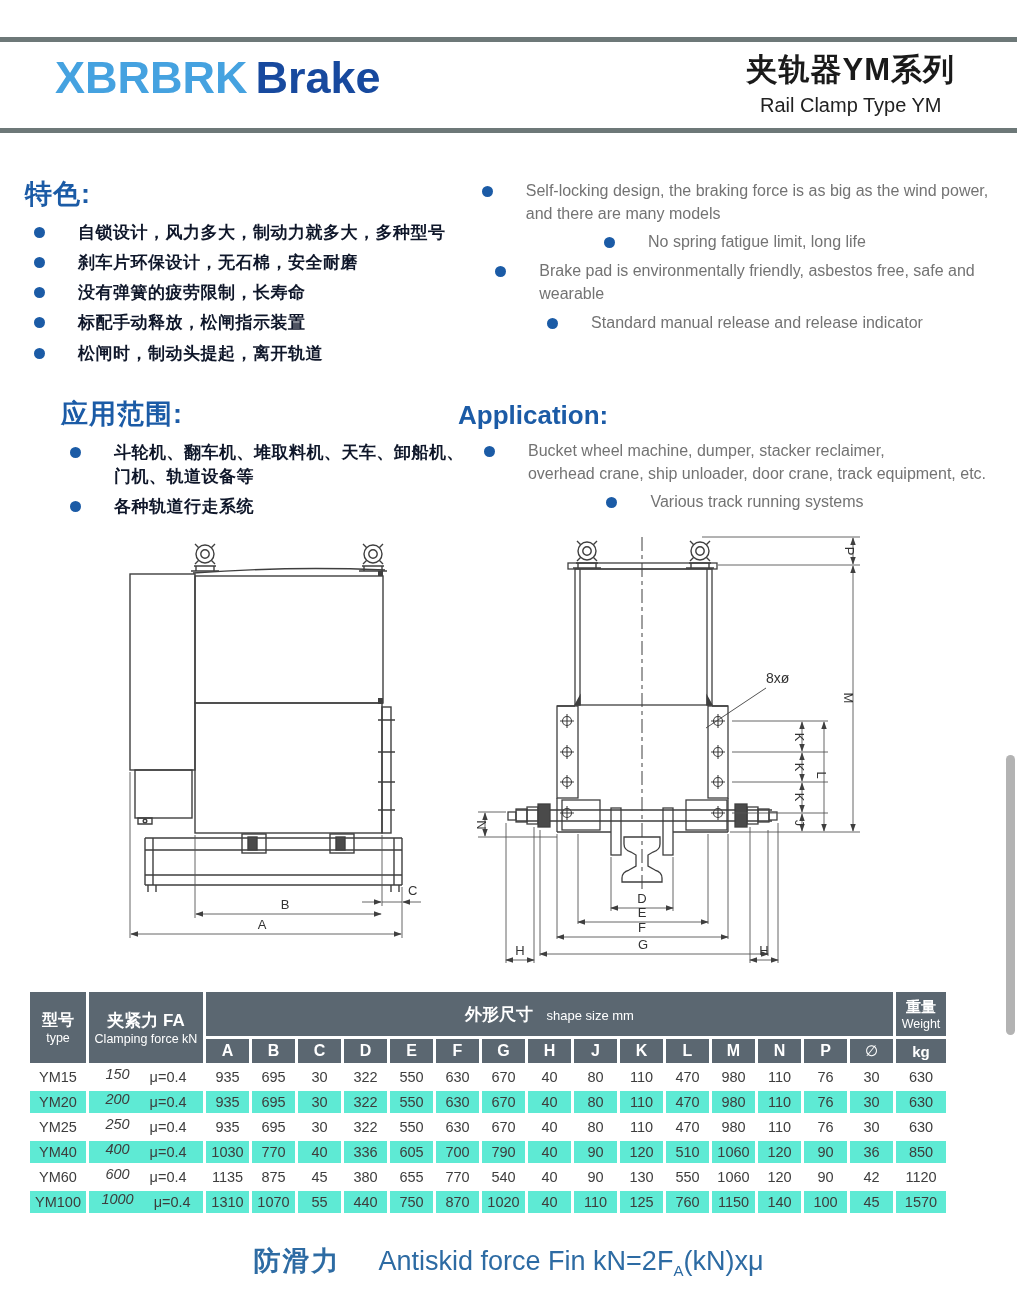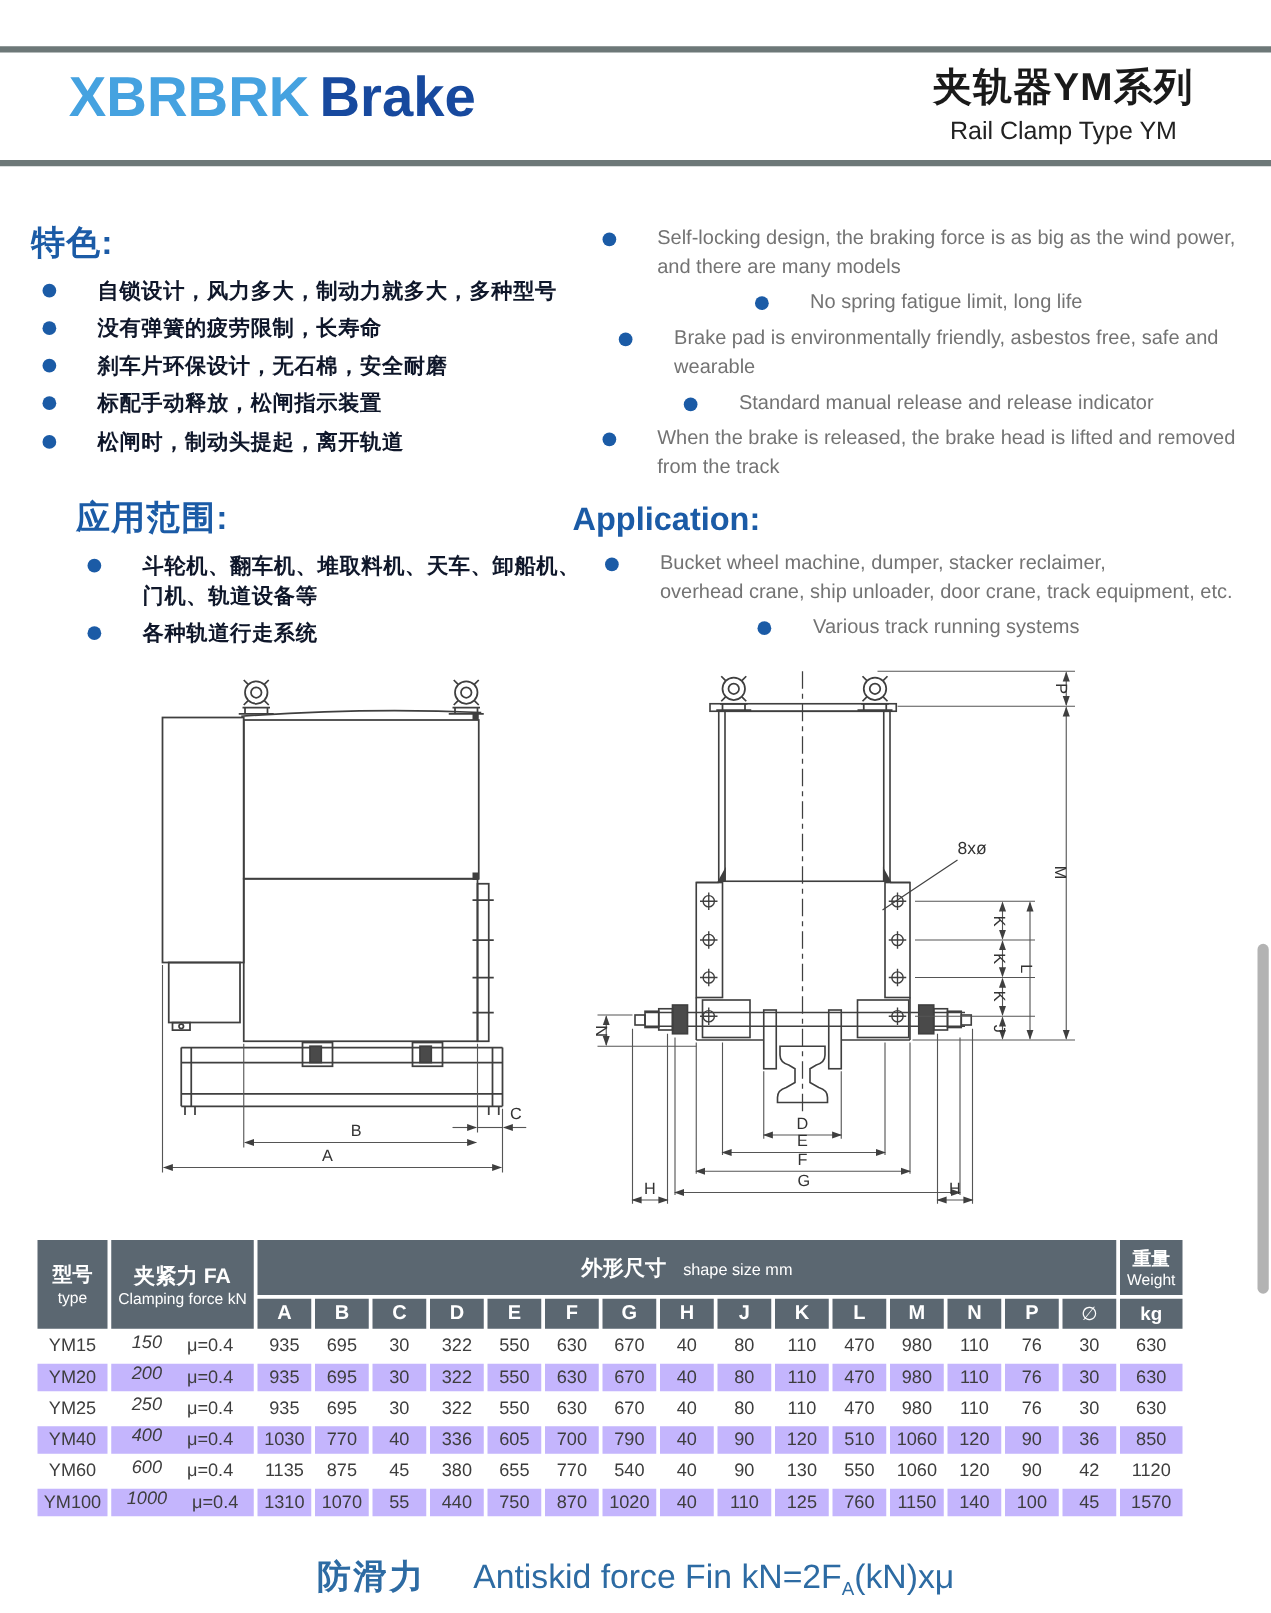--- a/index.html
+++ b/index.html
@@ -47,21 +47,21 @@
   .th-weight{width:50px;}
   .th-dim{width:43px;height:24px;font-size:16px;}
   .th-kg{width:50px;font-size:15px;}
   .th-type .zh{font-size:16px;}
   .th-type .en,.th-force .en,.th-weight .en{font-size:12.5px;font-weight:400;}
   .th-force .zh{font-size:17px;}
   .th-weight .zh{font-size:15px;}
   .th-size .zh{font-size:17px;margin-right:9px;}
   .th-size .en{font-size:13px;font-weight:400;}
   #spec-table td{height:22px;text-align:center;padding:0;font-size:14.5px;color:#3d3d3d;background:#fff;}
-  #spec-table tr.even td{background:#c4b5fd;}
+  #spec-table tr.even td{background:#5eead4;}
   .td-type{font-size:15px;}
   .f-num{display:inline-block;transform:translateY(-3px);margin-right:20px;font-style:italic;}
 
   #footer{position:absolute;left:0;top:1243px;width:1017px;display:flex;justify-content:center;
           align-items:baseline;gap:38px;color:#2d6ba3;font-size:27px;}
   #footer .f-zh{font-weight:600;letter-spacing:2px;}
   #footer sub{font-size:15px;}
 
   #scrollbar{position:absolute;left:1006px;top:755px;width:9px;height:280px;background:#b3b3b3;border-radius:5px;}
 </style>
@@ -85,25 +85,25 @@
 
   <section id="features-zh">
     <h2 class="heading zh-h">特色:</h2>
     <ul class="blist zh">
         <li>
           <span class="dot"></span>
           <span class="li-text">自锁设计，风力多大，制动力就多大，多种型号</span>
         </li>
         <li>
           <span class="dot"></span>
+          <span class="li-text">刹车片环保设计，无石棉，安全耐磨</span>
+        </li>
+        <li>
+          <span class="dot"></span>
           <span class="li-text">没有弹簧的疲劳限制，长寿命</span>
-        </li>
-        <li>
-          <span class="dot"></span>
-          <span class="li-text">刹车片环保设计，无石棉，安全耐磨</span>
         </li>
         <li>
           <span class="dot"></span>
           <span class="li-text">标配手动释放，松闸指示装置</span>
         </li>
         <li>
           <span class="dot"></span>
           <span class="li-text">松闸时，制动头提起，离开轨道</span>
         </li>
       </ul>
@@ -121,25 +121,20 @@
           <span class="li-text">No spring fatigue limit, long life</span>
         </li>
         <li>
           <span class="dot"></span>
           <span class="li-text">Brake pad is environmentally friendly, asbestos free, safe and
 wearable</span>
         </li>
         <li>
           <span class="dot"></span>
           <span class="li-text">Standard manual release and release indicator</span>
-        </li>
-        <li>
-          <span class="dot"></span>
-          <span class="li-text">When the brake is released, the brake head is lifted and removed
-from the track</span>
         </li>
       </ul>
   </section>
 
   <section id="app-zh">
     <h2 class="heading zh-h">应用范围:</h2>
     <ul class="blist zh">
         <li>
           <span class="dot"></span>
           <span class="li-text">斗轮机、翻车机、堆取料机、天车、卸船机、

